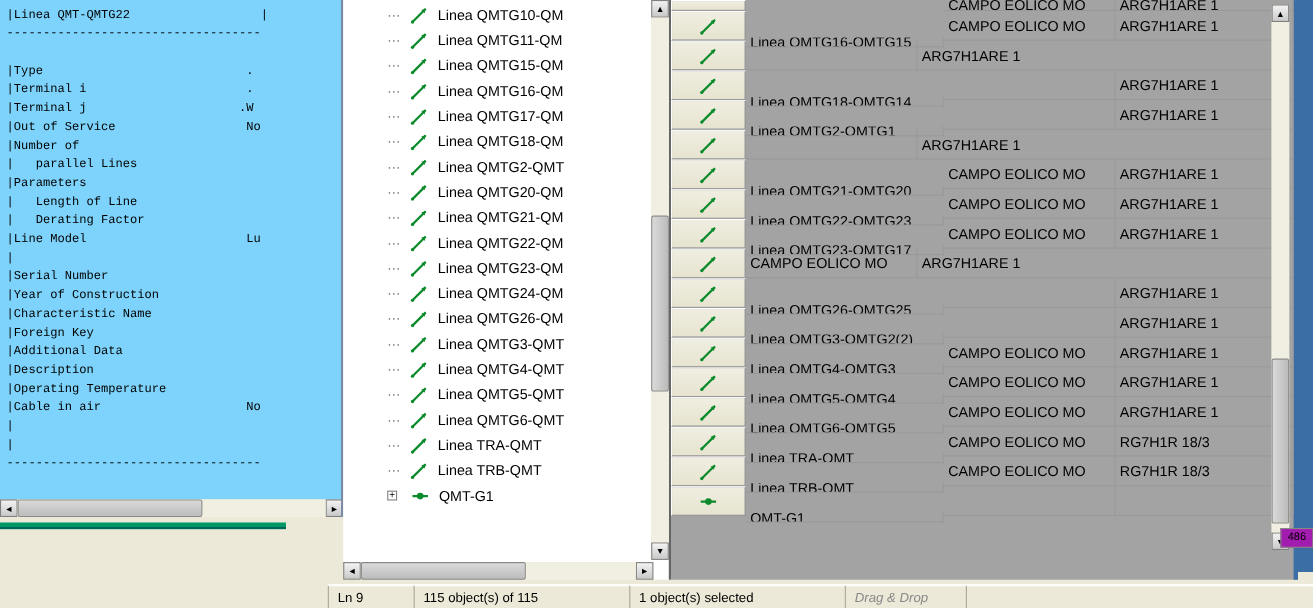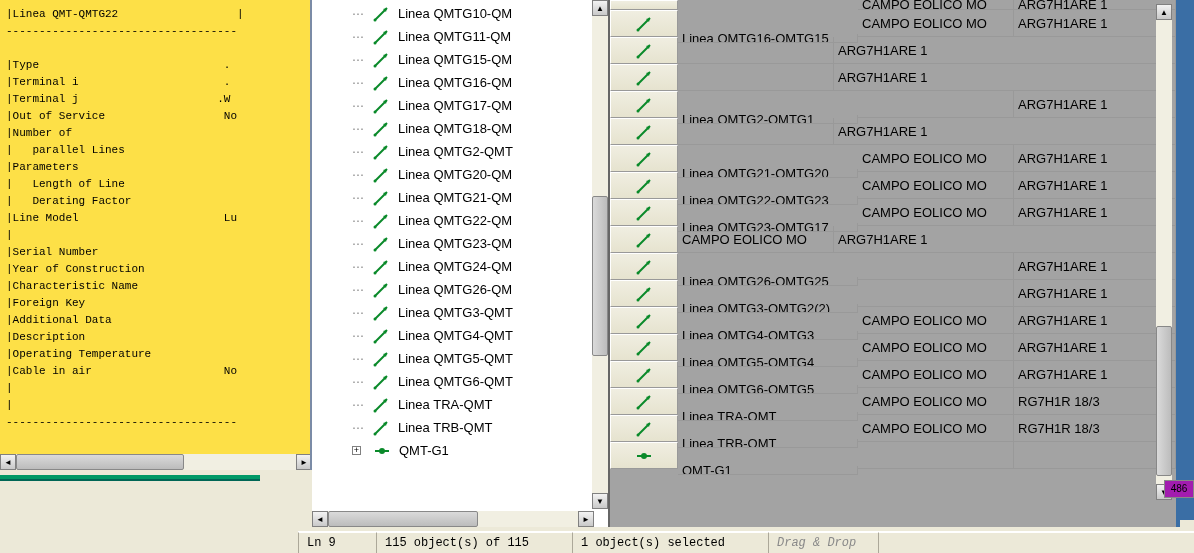--- a/index.html
+++ b/index.html
@@ -10,21 +10,21 @@
       width: 1194px;
       height: 553px;
       overflow: hidden;
       position: relative;
     }
     .left-pane {
       position: absolute;
       left: 0; top: 0;
       width: 312px;
       height: 470px;
-      background: #fde047;
+      background: #7dd3fc;
       border-right: 2px solid #7b8ba6;
       overflow: hidden;
     }
     .left-text {
       font-family: "Courier New", monospace;
       font-size: 11px;
       white-space: pre;
       padding: 6px;
       line-height: 17px;
     }
@@ -167,21 +167,21 @@
       background: #ece9d8;
       border-top: 1px solid #fff;
     }
     .status-cell {
       border-left: 1px solid #aca899;
       border-top: 1px solid #fff;
       border-bottom: 1px solid #aca899;
       padding: 3px 8px;
       font-size: 12px;
       height: 22px;
-      display: flex; align-items: center; font-family: Liberation Mono, monospace;
+      display: flex; align-items: center;
     }
     .status-cell.grey { color: #888; font-style: italic; }
     .right-edge {
       position: absolute;
       right: 0; top:0;
       width: 14px; height: 520px;
       background: #3a6ea5;
     }
     .right-tab {
       position:absolute;
@@ -472,20 +472,21 @@
         <div class="grid-cell grid-col3">ARG7H1ARE 1</div>
       </div>
       <div class="grid-row">
         <div class="grid-cell grid-iconcell">
           <span class="line-icon"><svg viewBox="0 0 18 18">
               <line x1="3" y1="15" x2="15" y2="3" stroke="#0a8a2a" stroke-width="2"></line>
               <polygon points="15,3 11,4 14,7" fill="#0a8a2a"></polygon>
               <circle cx="3" cy="15" r="1.5" fill="#0a8a2a"></circle>
             </svg></span>
         </div>
+        <div class="grid-cell grid-namecell">Linea QMTG18-QMTG14</div>
         <div class="grid-cell grid-col2"></div>
         <div class="grid-cell grid-col3">ARG7H1ARE 1</div>
       </div>
       <div class="grid-row">
         <div class="grid-cell grid-iconcell">
           <span class="line-icon"><svg viewBox="0 0 18 18">
               <line x1="3" y1="15" x2="15" y2="3" stroke="#0a8a2a" stroke-width="2"></line>
               <polygon points="15,3 11,4 14,7" fill="#0a8a2a"></polygon>
               <circle cx="3" cy="15" r="1.5" fill="#0a8a2a"></circle>
             </svg></span>

